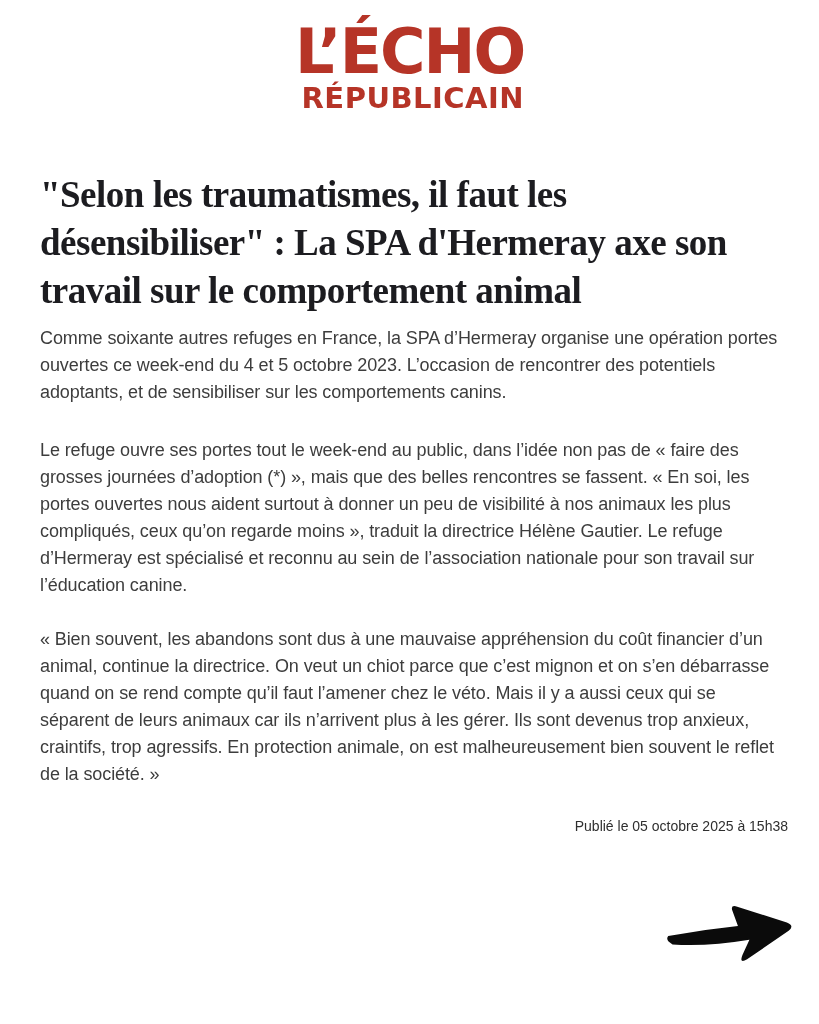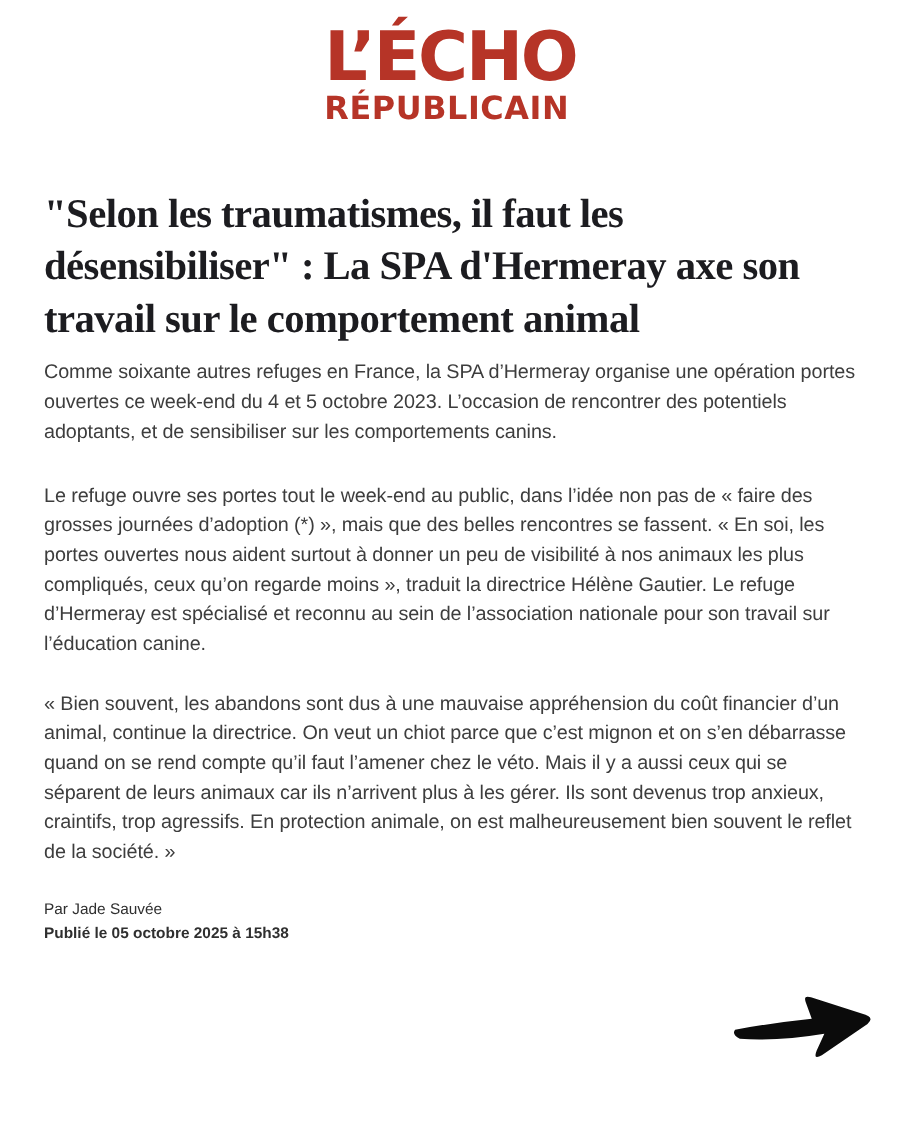--- a/index.html
+++ b/index.html
@@ -29,20 +29,21 @@
     letter-spacing: -2px;
     color: #b63427;
   }
   .logo-line2 {
     font-family: "DejaVu Sans", sans-serif;
     font-weight: 700;
     font-size: 29px;
     line-height: 1.1;
     letter-spacing: 0.5px;
     color: #b63427;
+    text-align: right;
   }
 
   
   .content {
     width: 748px;
     margin-left: 40px;
   }
   h1.headline {
     font-family: "Liberation Serif", serif;
     font-weight: 700;
@@ -60,21 +61,21 @@
     margin: 0 0 27px 0;
   }
   .content p.lede { margin-bottom: 31px; }
 
   .byline {
     margin-top: 6px;
     font-size: 14px;
     line-height: 22px;
     color: #2f2f2f;
   }
-  .byline .published { font-weight: 700; }
+  .byline .published { font-weight: 400; text-align: right; }
 
   
   .arrow-annotation {
     position: absolute;
     left: 652px;
     top: 889px;
     width: 150px;
     height: 78px;
     transform: rotate(-2deg);
   }
@@ -95,21 +96,20 @@
     <h1 class="headline">"Selon les traumatismes, il faut les désensibiliser" : La SPA d'Hermeray axe son travail sur le comportement animal</h1>
 
     <p class="lede">Comme soixante autres refuges en France, la SPA d’Hermeray organise une opération portes ouvertes ce week-end du 4 et 5 octobre 2023. L’occasion de rencontrer des potentiels adoptants, et de sensibiliser sur les comportements canins.</p>
 
 
     <p>Le refuge ouvre ses portes tout le week-end au public, dans l’idée non pas de « faire des grosses journées d’adoption (*) », mais que des belles rencontres se fassent. « En soi, les portes ouvertes nous aident surtout à donner un peu de visibilité à nos animaux les plus compliqués, ceux qu’on regarde moins », traduit la directrice Hélène Gautier. Le refuge d’Hermeray est spécialisé et reconnu au sein de l’association nationale pour son travail sur l’éducation canine.</p>
 
     <p>« Bien souvent, les abandons sont dus à une mauvaise appréhension du coût financier d’un animal, continue la directrice. On veut un chiot parce que c’est mignon et on s’en débarrasse quand on se rend compte qu’il faut l’amener chez le véto. Mais il y a aussi ceux qui se séparent de leurs animaux car ils n’arrivent plus à les gérer. Ils sont devenus trop anxieux, craintifs, trop agressifs. En protection animale, on est malheureusement bien souvent le reflet de la société. »</p>
 
     <div class="byline">
-      <div>Par Jade Sauvée</div>
       <div class="published">Publié le 05 octobre 2025 à 15h38</div>
     </div>
   </main>
 
   <svg class="arrow-annotation" viewBox="0 0 150 78" xmlns="http://www.w3.org/2000/svg">
     <path fill="#0b0b0b" d="M16 45
          Q 50 40 86 37.5
          L 81 22
          Q 79 15.5 86 18
          L 135 35.5

